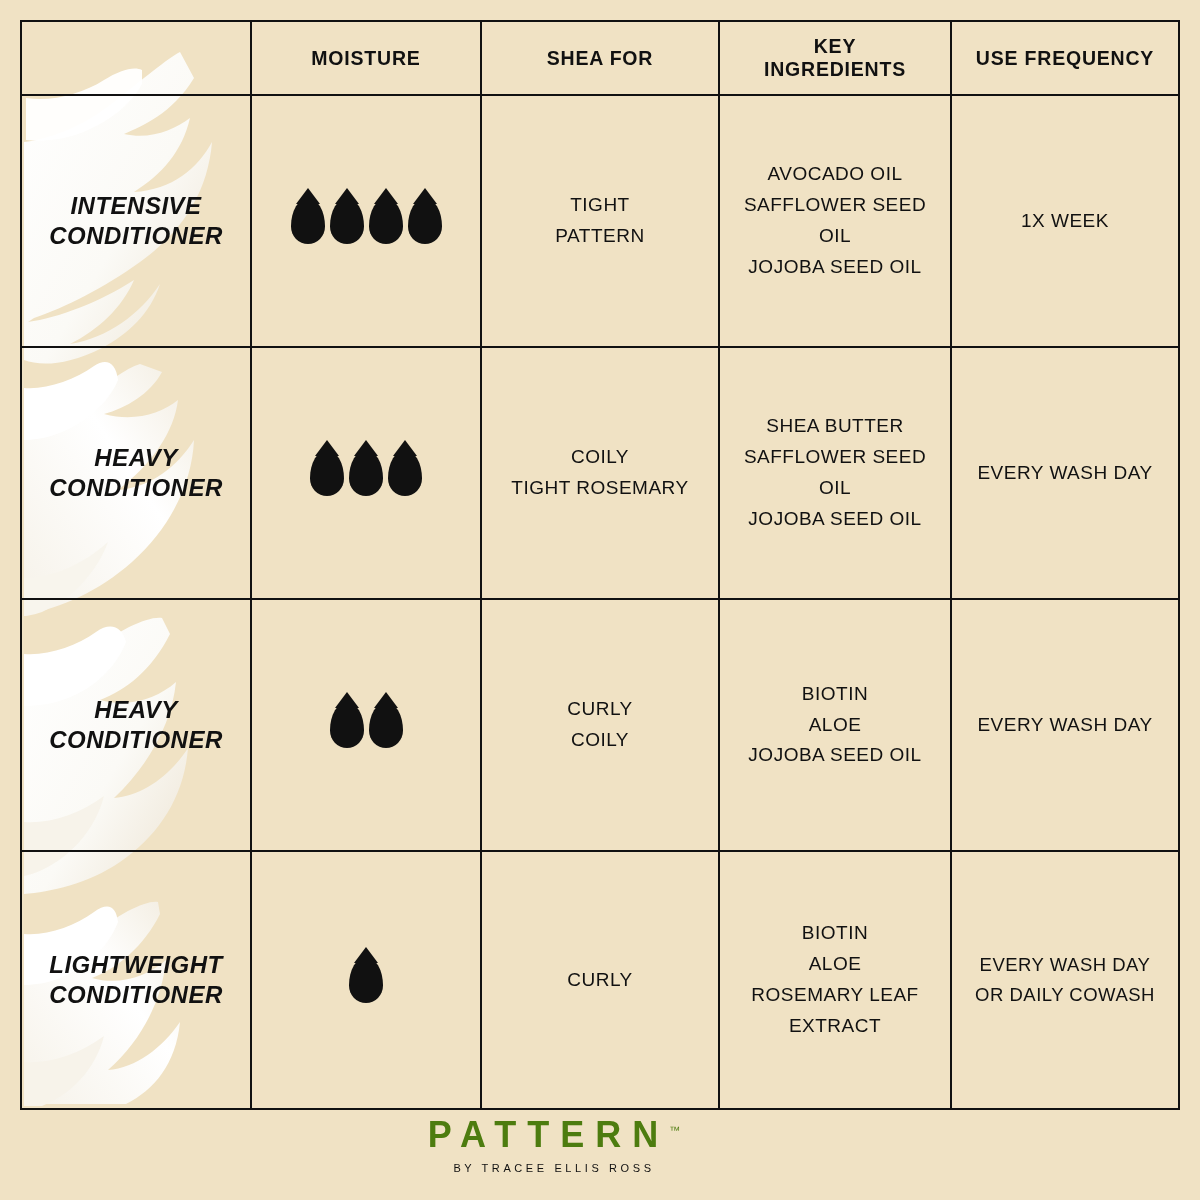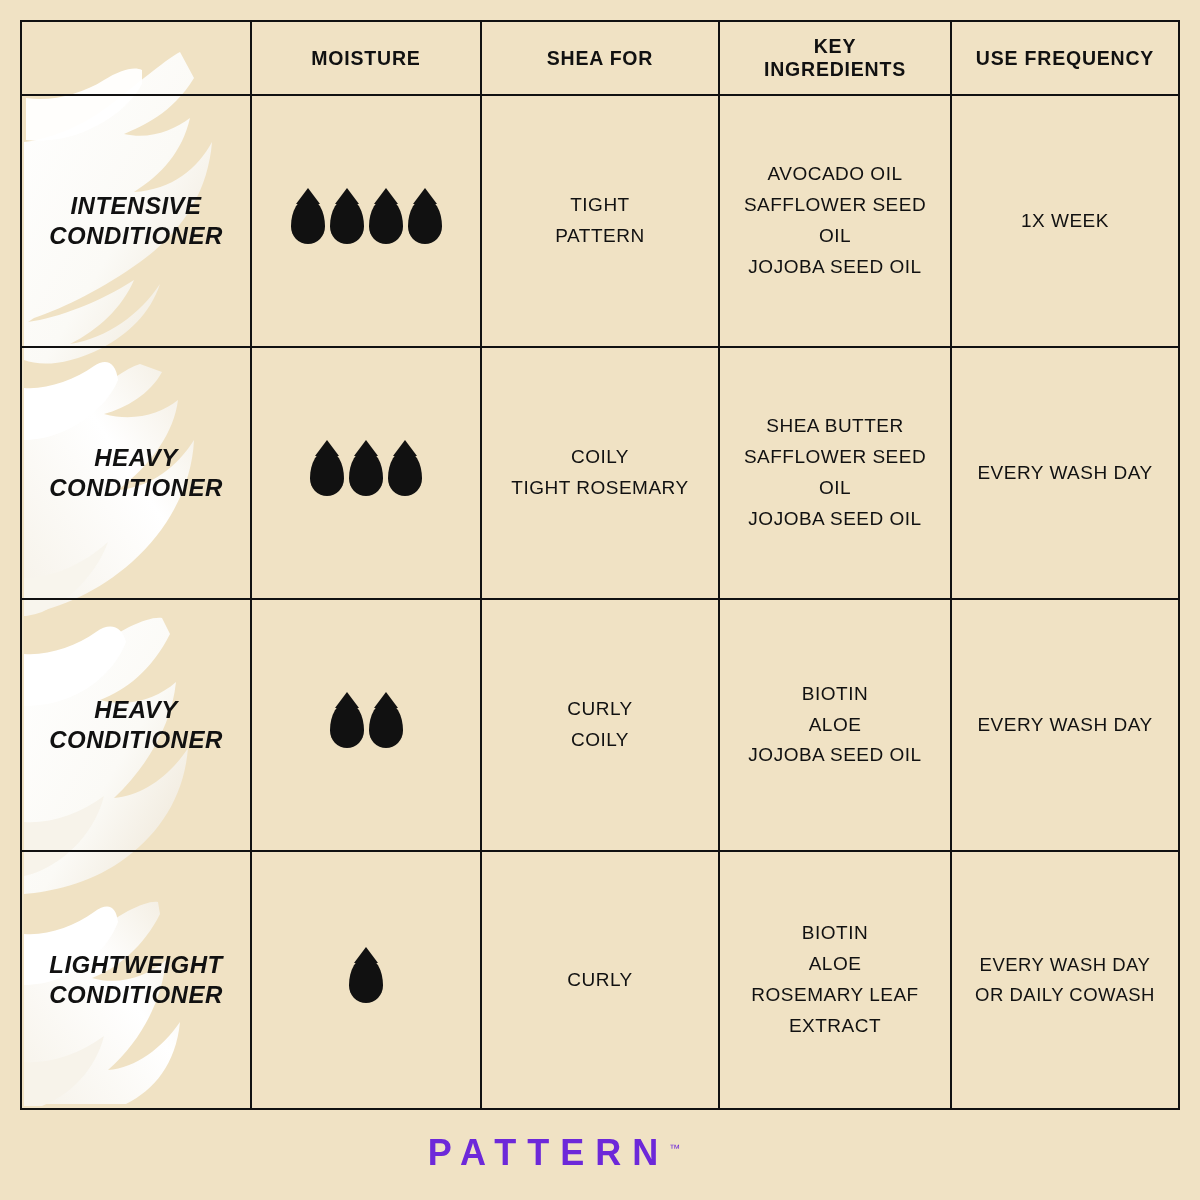--- a/index.html
+++ b/index.html
@@ -121,21 +121,21 @@
     left: 0;
     right: 0;
     bottom: 26px;
     text-align: center;
     z-index: 3;
   }
   .brand-name {
     font-size: 36px;
     font-weight: bold;
     letter-spacing: 11px;
-    color: #6d28d9;
+    color: #4d7c0f;
     display: inline-block;
     position: relative;
     margin-top: 8px;
   }
   .brand-tm {
     font-size: 11px;
     letter-spacing: 0;
     vertical-align: super;
     font-weight: normal;
   }
@@ -343,15 +343,16 @@
         <div>EVERY WASH DAY</div>
         <div>OR DAILY COWASH</div>
       </div>
     </div>
   </div>
 
   <div class="brand">
     <div class="brand-name">
       <span>PATTERN</span><span class="brand-tm">™</span>
     </div>
+    <div class="brand-sub">BY TRACEE ELLIS ROSS</div>
   </div>
 
 </div>
 
 </body></html>

